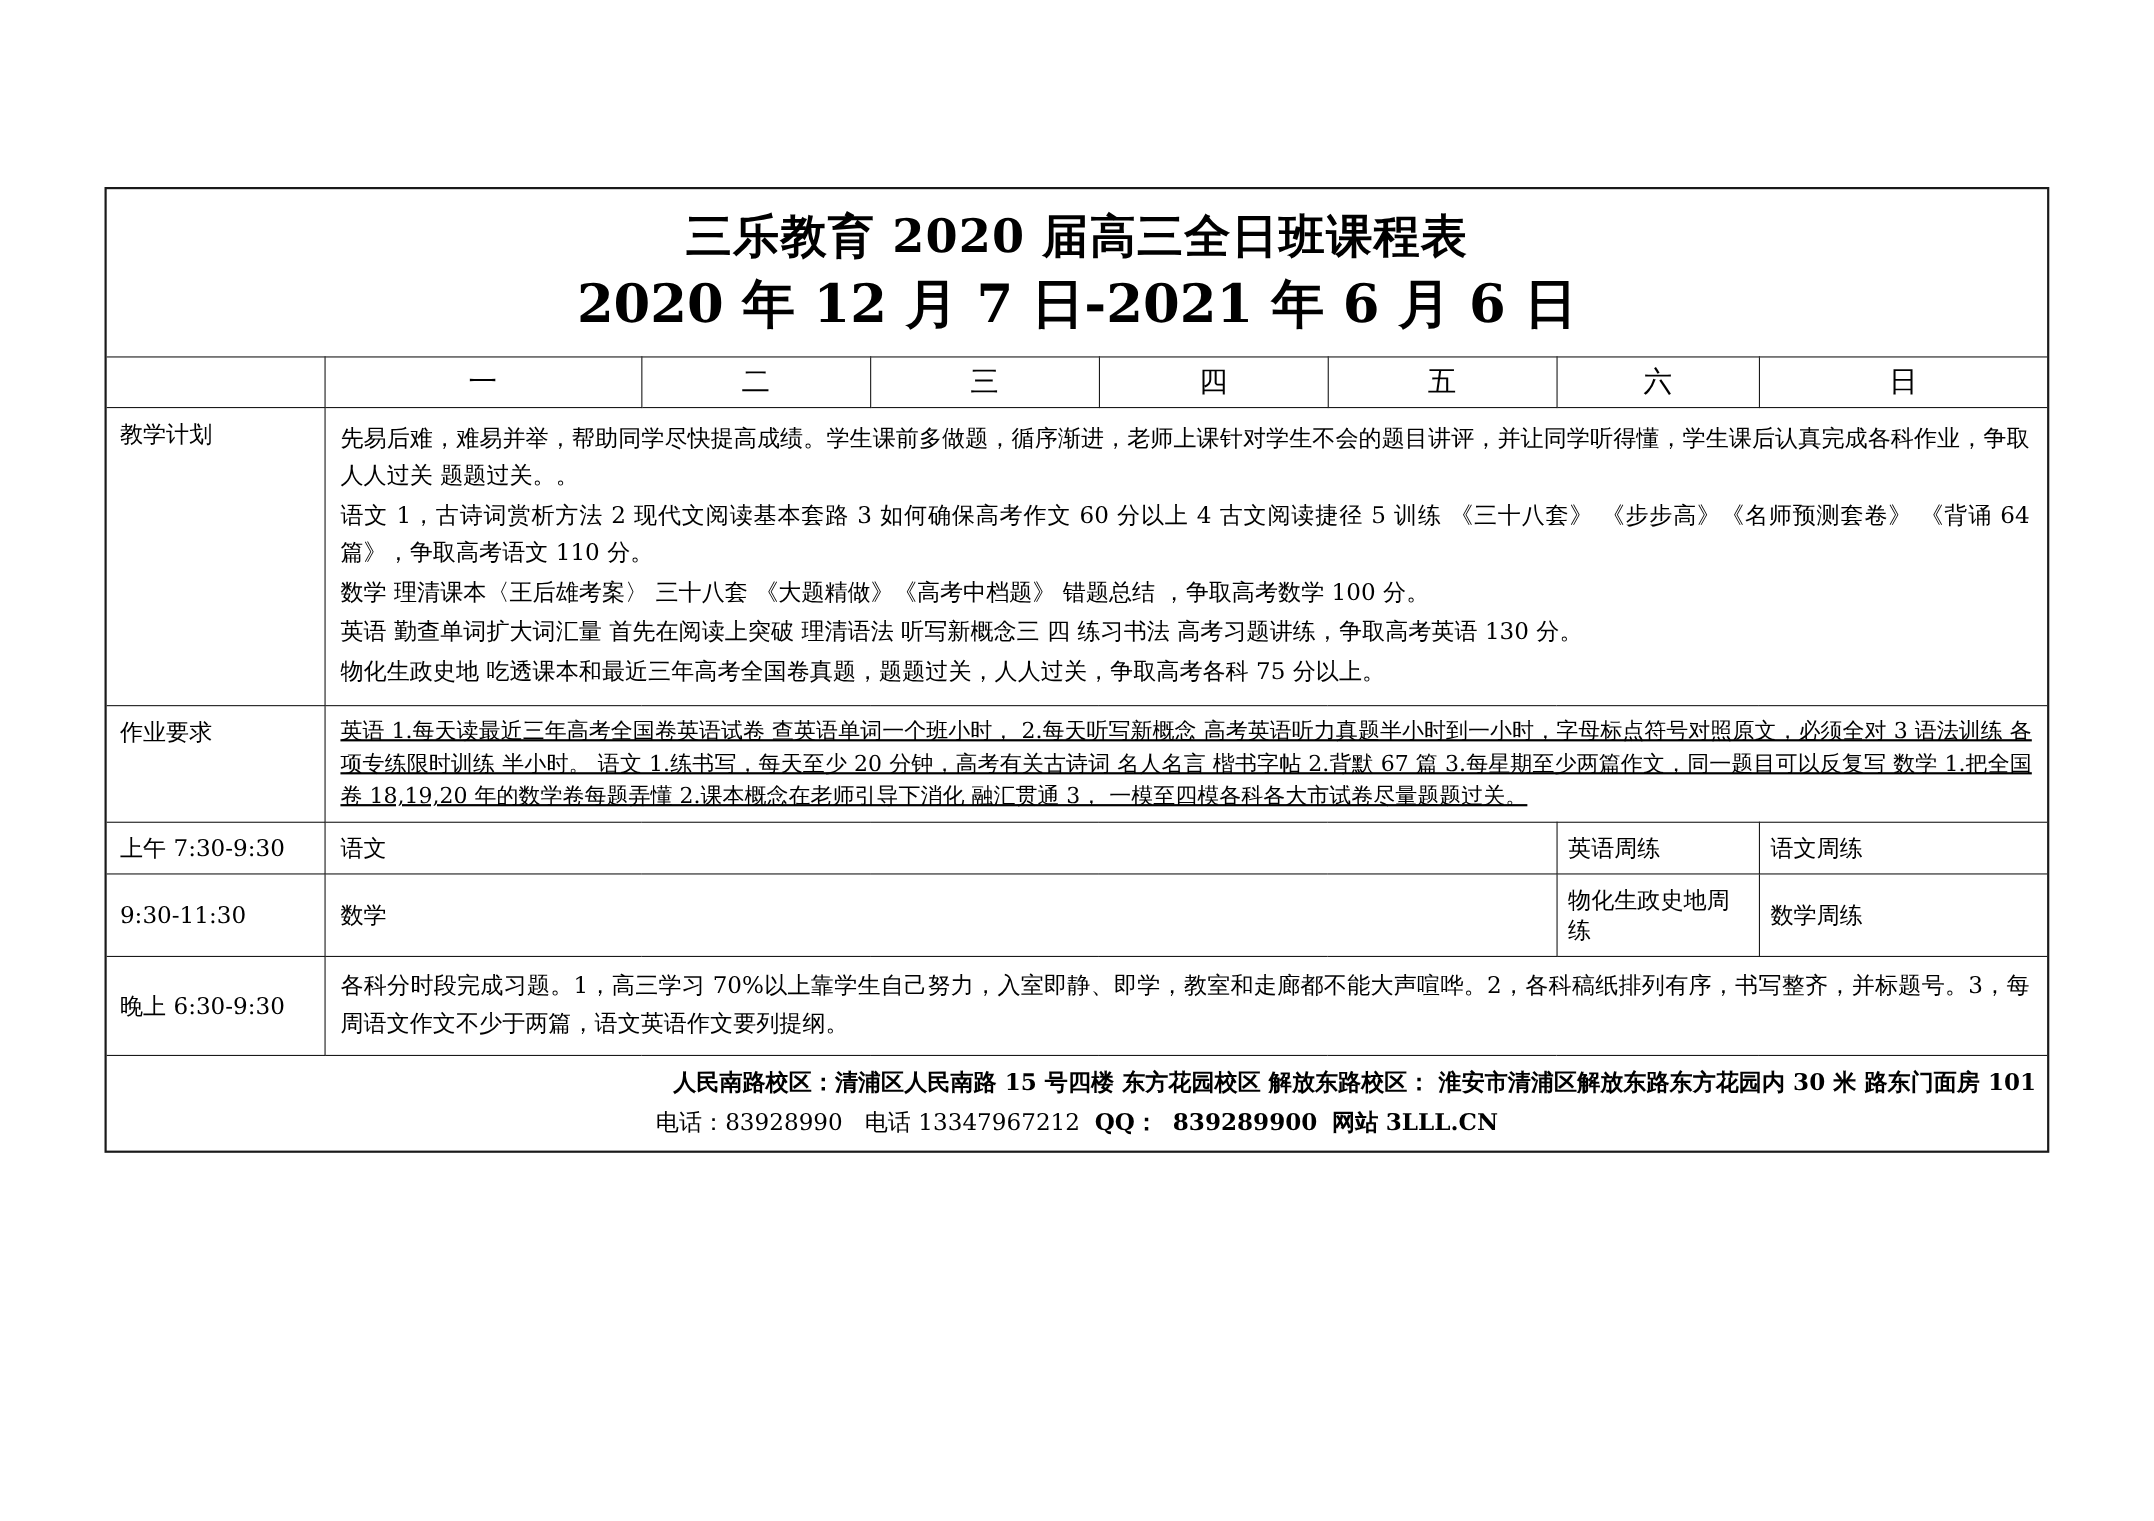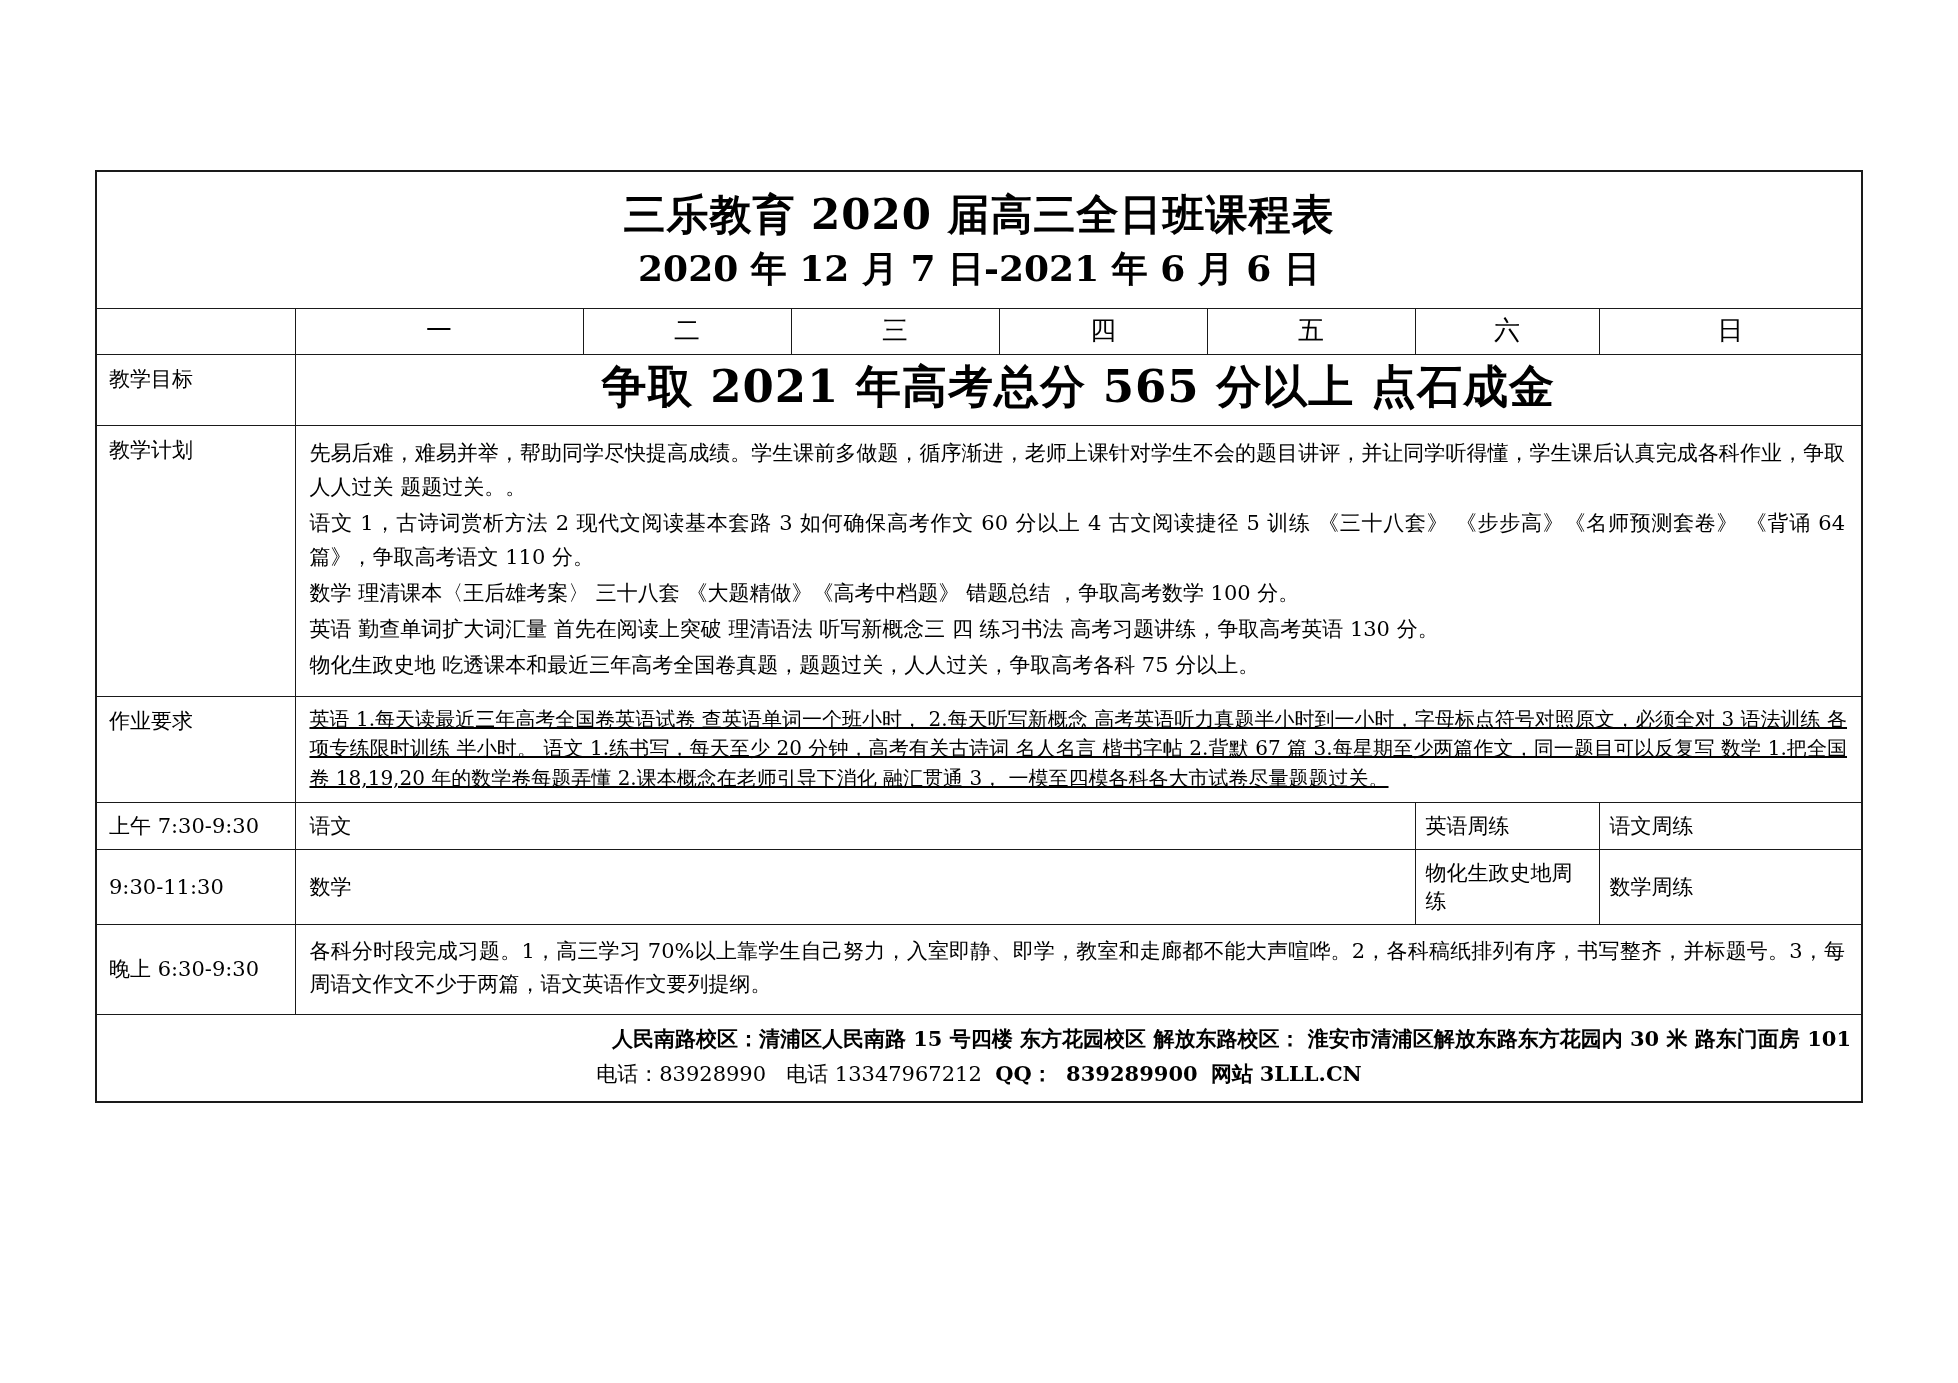--- a/index.html
+++ b/index.html
@@ -42,21 +42,21 @@
     border-top: none !important;
     border-right: none !important;
   }
   .title-line1 {
     font-size: 42px;
     font-weight: bold;
     letter-spacing: 1px;
     line-height: 1.38;
   }
   .title-line2 {
-    font-size: 36px;
+    font-size: 48px;
     font-weight: bold;
     line-height: 1.38;
   }
   
   .wd {
     text-align: center;
     font-size: 26px;
     padding: 4px 0 6px 0 !important;
     vertical-align: middle !important;
   }
@@ -162,26 +162,20 @@
         <td style="border-left:none;">&nbsp;</td>
         <td class="wd">一</td>
         <td class="wd">二</td>
         <td class="wd">三</td>
         <td class="wd">四</td>
         <td class="wd">五</td>
         <td class="wd">六</td>
         <td class="wd" style="border-right:none;">日</td>
       </tr>
 
-      <tr>
-        <td class="rowlabel" style="border-left:none;">教学目标</td>
-        <td class="goal-cell" colspan="7" style="border-right:none;">
-          <div class="goal-text">争取 2021 年高考总分 565 分以上 点石成金</div>
-        </td>
-      </tr>
 
       <tr>
         <td class="rowlabel" style="border-left:none;">教学计划</td>
         <td class="plan-cell" colspan="7" style="border-right:none;">
           <p class="plan-p">先易后难，难易并举，帮助同学尽快提高成绩。学生课前多做题，循序渐进，老师上课针对学生不会的题目讲评，并让同学听得懂，学生课后认真完成各科作业，争取人人过关 题题过关。。</p>
           <p class="plan-p">语文 1，古诗词赏析方法 2 现代文阅读基本套路 3 如何确保高考作文 60 分以上 4 古文阅读捷径 5 训练 《三十八套》 《步步高》《名师预测套卷》 《背诵 64 篇》，争取高考语文 110 分。</p>
           <p class="plan-p">数学 理清课本〈王后雄考案〉 三十八套 《大题精做》《高考中档题》 错题总结 ，争取高考数学 100 分。</p>
           <p class="plan-p">英语 勤查单词扩大词汇量 首先在阅读上突破 理清语法 听写新概念三 四 练习书法 高考习题讲练，争取高考英语 130 分。</p>
           <p class="plan-p">物化生政史地 吃透课本和最近三年高考全国卷真题，题题过关，人人过关，争取高考各科 75 分以上。</p>
         </td>

